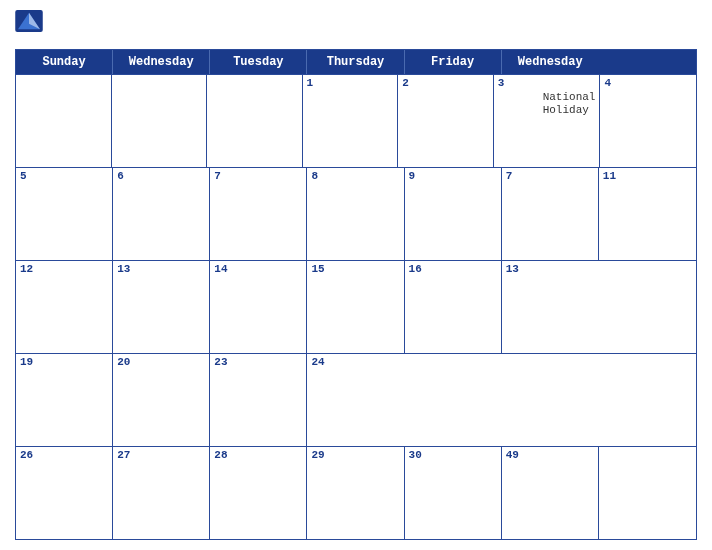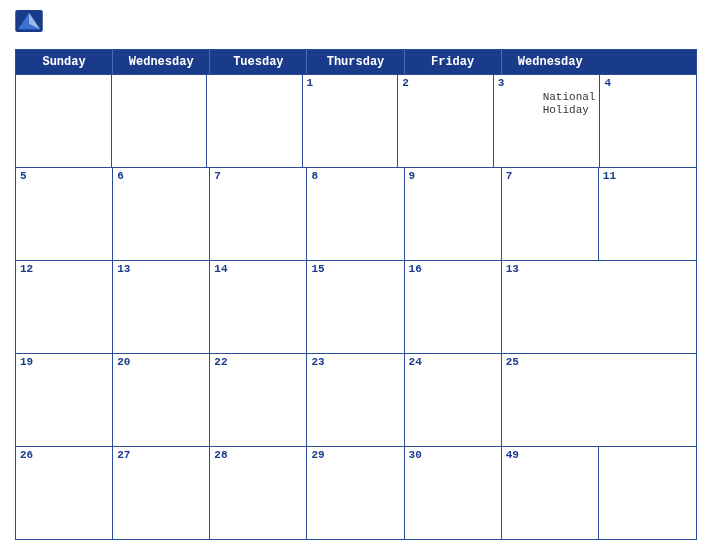--- a/index.html
+++ b/index.html
@@ -204,30 +204,24 @@
           </div>
         </div>
         <div class="week-row">
           <div class="day-cell">
             <span class="day-number">19</span>
           </div>
           <div class="day-cell">
             <span class="day-number">20</span>
           </div>
           <div class="day-cell">
-            <span class="day-number">22</span>
-          </div>
-          <div class="day-cell">
             <span class="day-number">23</span>
           </div>
           <div class="day-cell">
             <span class="day-number">24</span>
-          </div>
-          <div class="day-cell">
-            <span class="day-number">25</span>
           </div>
         </div>
         <div class="week-row">
           <div class="day-cell">
             <span class="day-number">26</span>
           </div>
           <div class="day-cell">
             <span class="day-number">27</span>
           </div>
           <div class="day-cell">

